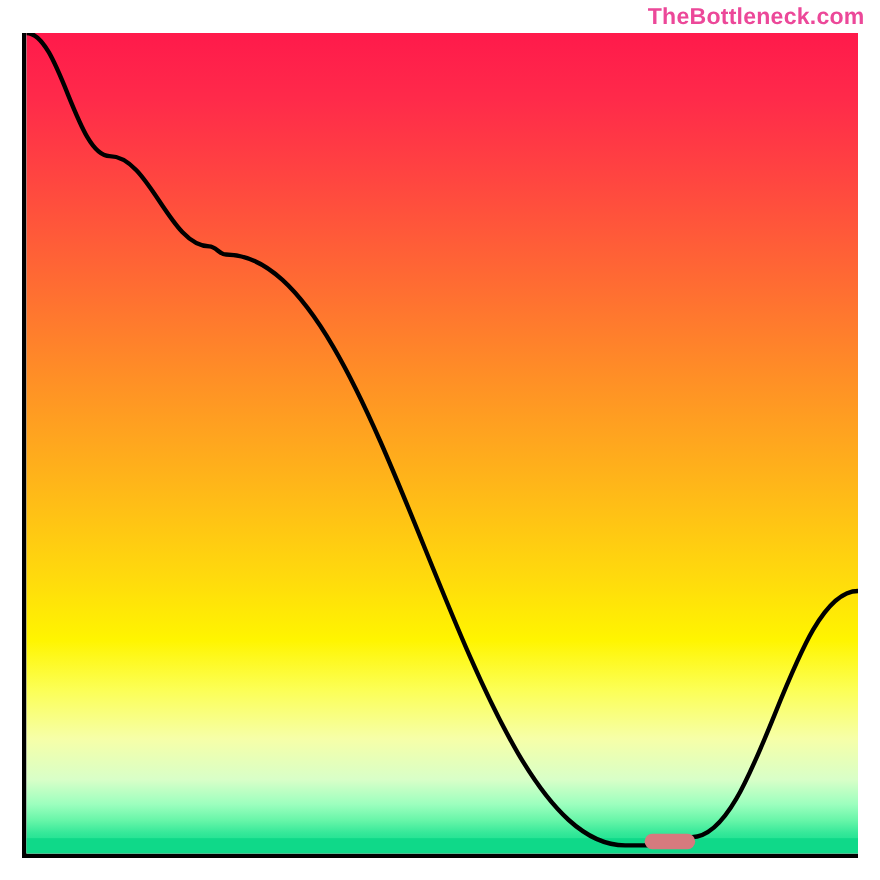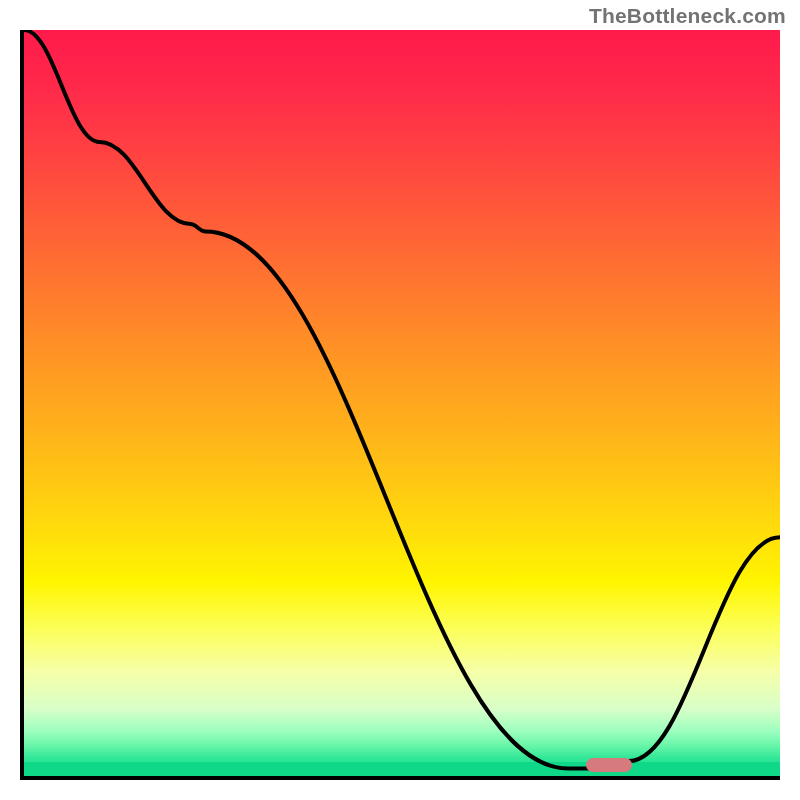--- a/index.html
+++ b/index.html
@@ -14,21 +14,21 @@
     position: relative;
     width: 800px;
     height: 800px;
   }
   .watermark {
     position: absolute;
     top: 4px;
     right: 14px;
     font-size: 21px;
     font-weight: bold;
-    color: #737373;
+    color: #ec4899;
     letter-spacing: 0.2px;
     z-index: 20;
   }
   .plot-area {
     position: absolute;
     left: 20px;
     top: 30px;
     width: 760px;
     height: 750px;
     border-left: 4px solid #000;

